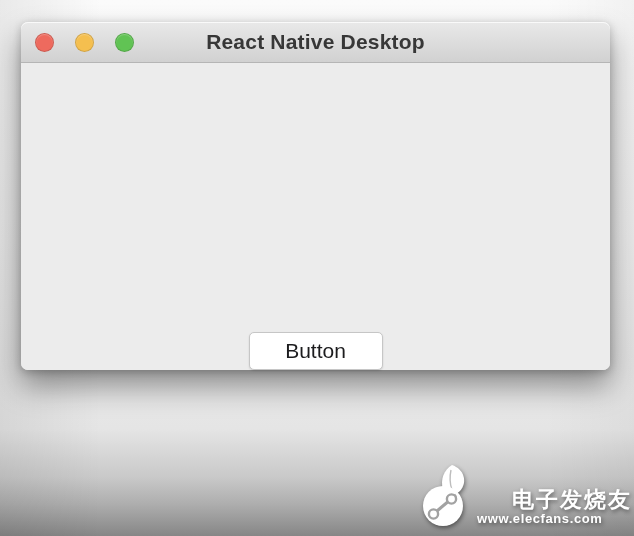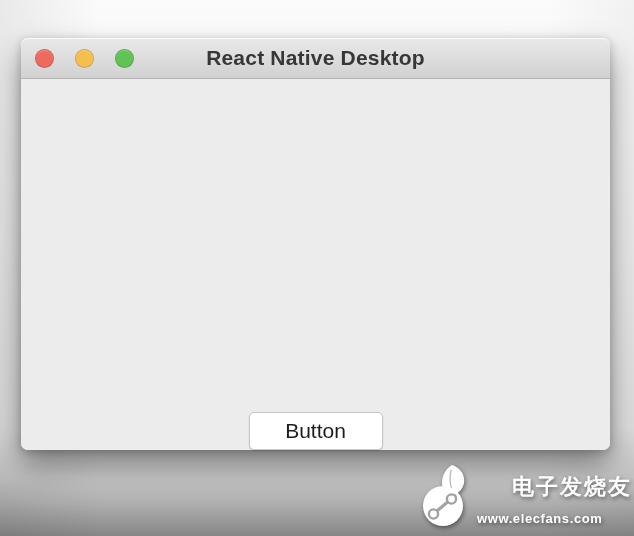--- a/index.html
+++ b/index.html
@@ -23,25 +23,24 @@
     font-family:"Liberation Sans","DejaVu Sans",sans-serif;
     position:relative;
   }
   .desktop{
     position:absolute;inset:0;
     background:
       linear-gradient(to right, rgba(0,0,0,0.07), rgba(0,0,0,0) 16%, rgba(0,0,0,0) 86%, rgba(0,0,0,0.04)),
       linear-gradient(180deg,#fbfbfb 0%, #f1f1f1 45%, #e5e5e5 80%, #c9c9c9 89%, #aeaeae 94%, var(--desktop-dark) 100%);
   }
   .window{
-    position:absolute;left:21px;top:22px;width:589px;height:412px;
+    position:absolute;left:21px;top:22px;width:589px;height:348px;
     border-radius:7px;
     background:var(--window-bg);
     box-shadow:0 16px 30px rgba(0,0,0,0.40), 0 2px 8px rgba(0,0,0,0.22);
-    margin-top:16px;
   }
   .titlebar{
     position:relative;height:41px;
     border-radius:7px 7px 0 0;
     background:linear-gradient(var(--titlebar-top), var(--titlebar-bottom));
     border-bottom:1px solid var(--titlebar-border);
     box-shadow:inset 0 1px 0 rgba(255,255,255,0.75);
     display:flex;align-items:center;justify-content:center;
   }
   .traffic{
@@ -85,21 +84,21 @@
   }
   .wm-logo{display:block;flex:0 0 auto;}
   .wm-text{margin-left:2px;margin-bottom:2px;}
   .wm-brand{
     font-size:22px;font-weight:bold;letter-spacing:2px;line-height:1.0;
     font-family:Liberation Serif, serif;
     margin-left:35px;
   }
   .wm-url{
     font-size:13px;font-weight:bold;letter-spacing:0.6px;line-height:1.1;
-    margin-top:14px;
+    margin-top:1px;
   }
 </style>
 </head>
 <body>
 
 <div class="desktop">
 
   <div class="window">
     <div class="titlebar">
       <div class="traffic">

